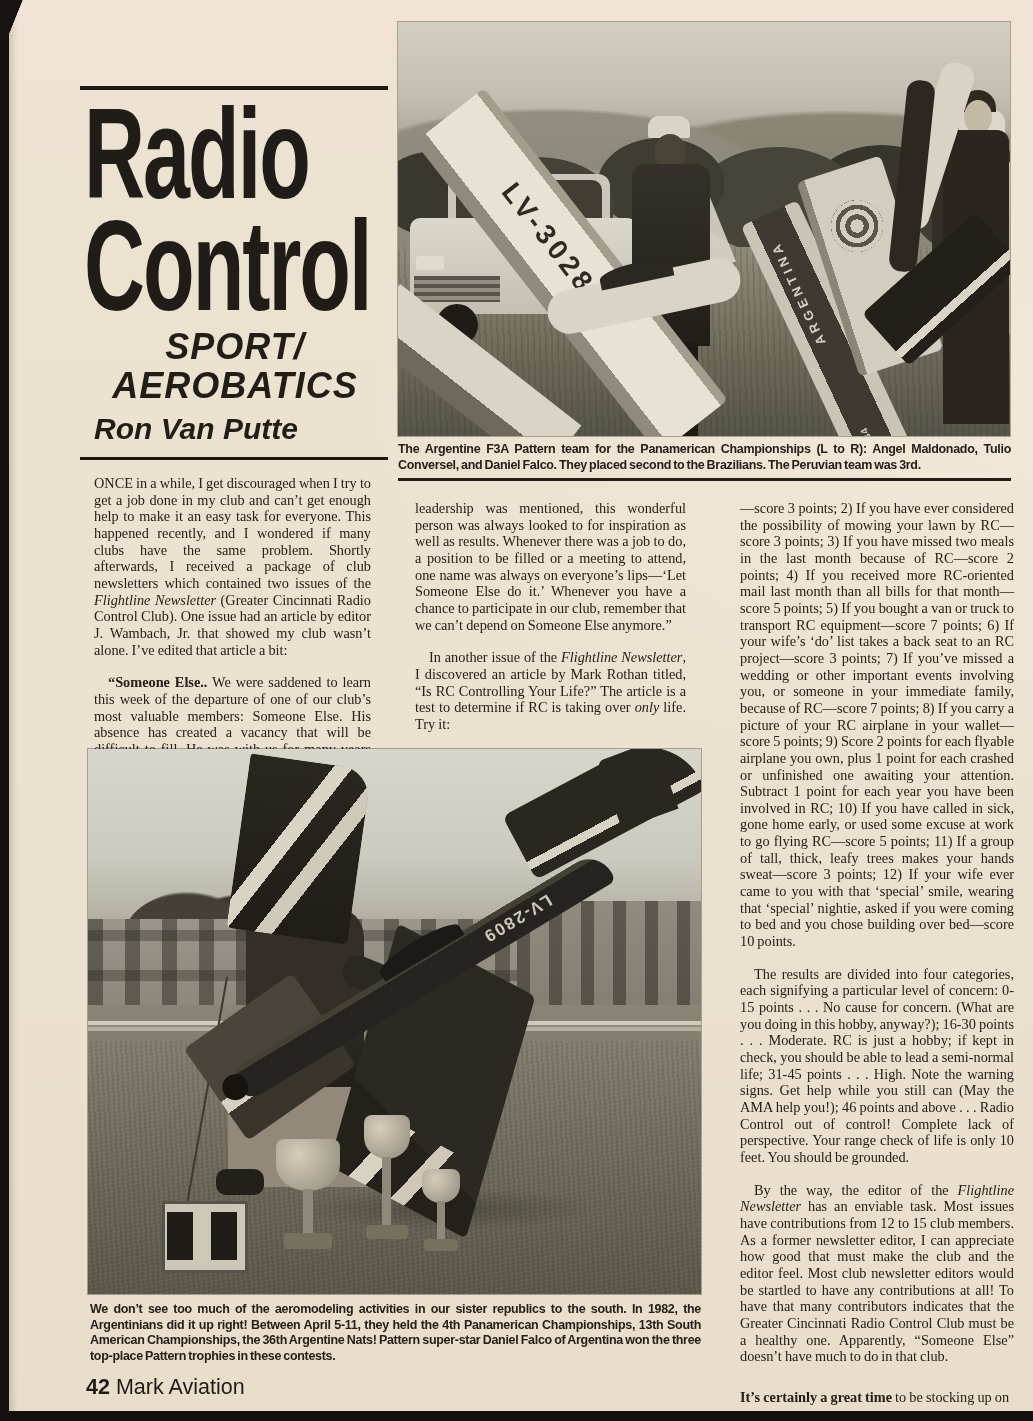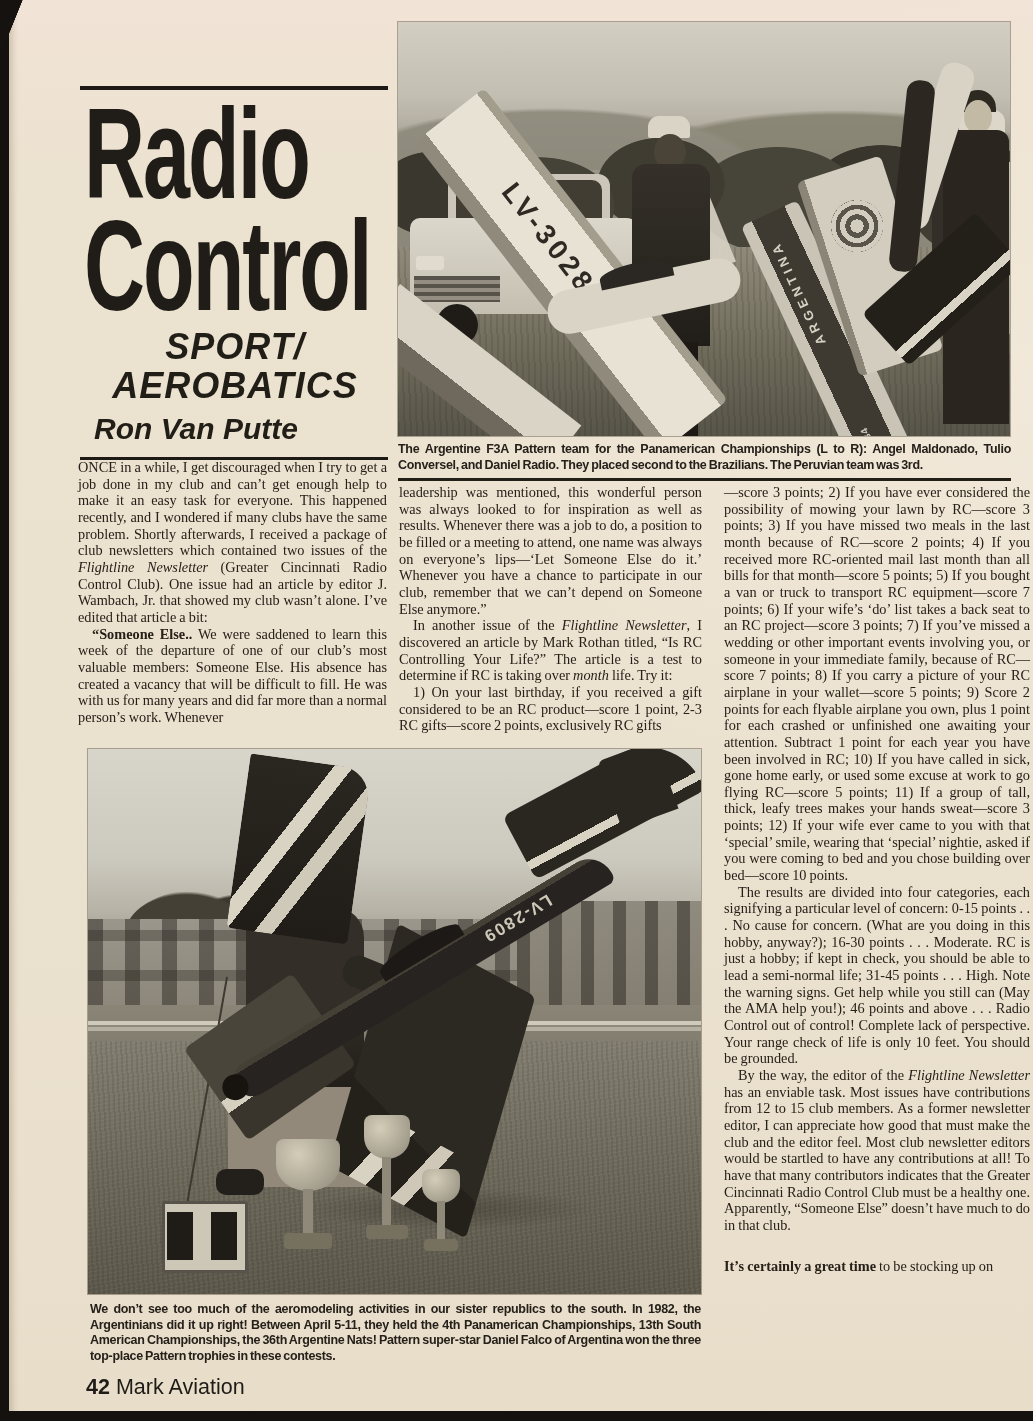--- a/index.html
+++ b/index.html
@@ -34,21 +34,21 @@
     background:linear-gradient(180deg,#d8d5cb 0%,#ccc9be 20%,#b6b2a6 30%,#989384 37%,#8a8577 46%,#7c786a 60%,#6b6759 80%,#5c584b 100%);}
   .caption{position:absolute;font-family:"Liberation Sans",sans-serif;font-weight:700;
     font-size:12.5px;line-height:15.5px;letter-spacing:-.3px;word-spacing:-1px;color:#25201a;text-align:justify;}
   .caption-top{left:398px;top:442px;width:613px;padding-bottom:5px;border-bottom:3px solid #221e18;}
   .caption-bottom{left:90px;top:1302px;width:611px;}
   
   .col{position:absolute;}
   .col1{left:78px;top:459px;width:309px;}
   .col2{left:399px;top:484px;width:303px;}
   .col3{left:724px;top:484px;width:306px;}
-  .col p{margin:0;text-align:justify;font-size:14.3px;line-height:16.65px;word-spacing:-.5px;color:#262019;}
+  .col p{margin:16px;text-align:justify;font-size:14.3px;line-height:16.65px;word-spacing:-.5px;color:#262019;}
   .col p.indent{text-indent:14px;}
   .col p.space{margin-top:16px;}
   .col p.space2{margin-top:24px;}
   .col .b{font-weight:700;} .col .i{font-style:italic;}
   
   .footer{position:absolute;left:86px;top:1375px;font-family:"Liberation Sans",sans-serif;font-size:21.5px;color:#1f1c17;}
   .footer .pn{font-weight:700;margin-right:6px;}
   
   .ts-ridge{top:48px;left:0;right:0;height:100px;
     background:radial-gradient(55% 100% at 25% 100%,#8b8779 0 58%,transparent 62%),
@@ -221,29 +221,29 @@
     </div>
     <div class="ts-fig3">
       <div class="hair"></div>
       <div class="head"></div>
       <div class="body"></div>
     </div>
     <div class="ts-plane3a"></div>
     <div class="ts-plane3b"></div>
     <div class="ts-plane3c"></div>
   </figure>
-  <div class="caption caption-top">The Argentine F3A Pattern team for the Panamerican Championships (L to R): Angel Maldonado, Tulio Conversel, and Daniel Radio. They placed second to the Brazilians. The Peruvian team was 3rd.</div>
+  <div class="caption caption-top">The Argentine F3A Pattern team for the Panamerican Championships (L to R): Angel Maldonado, Tulio Conversel, and Daniel Falco. They placed second to the Brazilians. The Peruvian team was 3rd.</div>
 
   <section class="col col1">
       <p><span>ONCE in a while, I get discouraged when I try to get a job done in my club and can’t get enough help to make it an easy task for everyone. This happened recently, and I wondered if many clubs have the same problem. Shortly afterwards, I received a package of club newsletters which contained two issues of the </span><span class="i">Flightline Newsletter</span><span> (Greater Cincinnati Radio Control Club). One issue had an article by editor J. Wambach, Jr. that showed my club wasn’t alone. I’ve edited that article a bit:</span></p>
       <p class="indent"><span class="b">“Someone Else..</span><span> We were saddened to learn this week of the departure of one of our club’s most valuable members: Someone Else. His absence has created a vacancy that will be difficult to fill. He was with us for many years and did far more than a normal person’s work. Whenever</span></p>
     </section>
   <section class="col col2">
       <p><span>leadership was mentioned, this wonderful person was always looked to for inspiration as well as results. Whenever there was a job to do, a position to be filled or a meeting to attend, one name was always on everyone’s lips—‘Let Someone Else do it.’ Whenever you have a chance to participate in our club, remember that we can’t depend on Someone Else anymore.”</span></p>
-      <p class="indent"><span>In another issue of the </span><span class="i">Flightline Newsletter</span><span>, I discovered an article by Mark Rothan titled, “Is RC Controlling Your Life?” The article is a test to determine if RC is taking over </span><span class="i">month</span><span> life. Try it:</span></p>
+      <p class="indent"><span>In another issue of the </span><span class="i">Flightline Newsletter</span><span>, I discovered an article by Mark Rothan titled, “Is RC Controlling Your Life?” The article is a test to determine if RC is taking over </span><span class="i">only</span><span> life. Try it:</span></p>
       <p class="indent"><span>1) On your last birthday, if you received a gift considered to be an RC product—score 1 point, 2-3 RC gifts—score 2 points, exclusively RC gifts</span></p>
     </section>
   <section class="col col3">
       <p><span>—score 3 points; 2) If you have ever considered the possibility of mowing your lawn by RC—score 3 points; 3) If you have missed two meals in the last month because of RC—score 2 points; 4) If you received more RC-oriented mail last month than all bills for that month—score 5 points; 5) If you bought a van or truck to transport RC equipment—score 7 points; 6) If your wife’s ‘do’ list takes a back seat to an RC project—score 3 points; 7) If you’ve missed a wedding or other important events involving you, or someone in your immediate family, because of RC—score 7 points; 8) If you carry a picture of your RC airplane in your wallet—score 5 points; 9) Score 2 points for each flyable airplane you own, plus 1 point for each crashed or unfinished one awaiting your attention. Subtract 1 point for each year you have been involved in RC; 10) If you have called in sick, gone home early, or used some excuse at work to go flying RC—score 5 points; 11) If a group of tall, thick, leafy trees makes your hands sweat—score 3 points; 12) If your wife ever came to you with that ‘special’ smile, wearing that ‘special’ nightie, asked if you were coming to bed and you chose building over bed—score 10 points.</span></p>
       <p class="indent"><span>The results are divided into four categories, each signifying a particular level of concern: 0-15 points . . . No cause for concern. (What are you doing in this hobby, anyway?); 16-30 points . . . Moderate. RC is just a hobby; if kept in check, you should be able to lead a semi-normal life; 31-45 points . . . High. Note the warning signs. Get help while you still can (May the AMA help you!); 46 points and above . . . Radio Control out of control! Complete lack of perspective. Your range check of life is only 10 feet. You should be grounded.</span></p>
       <p class="indent"><span>By the way, the editor of the </span><span class="i">Flightline Newsletter</span><span> has an enviable task. Most issues have contributions from 12 to 15 club members. As a former newsletter editor, I can appreciate how good that must make the club and the editor feel. Most club newsletter editors would be startled to have any contributions at all! To have that many contributors indicates that the Greater Cincinnati Radio Control Club must be a healthy one. Apparently, “Someone Else” doesn’t have much to do in that club.</span></p>
       <p class="space2"><span class="b">It’s certainly a great time</span><span> to be stocking up on</span></p>
     </section>
 
   <figure class="photo photo-bottom" style="margin:0">

